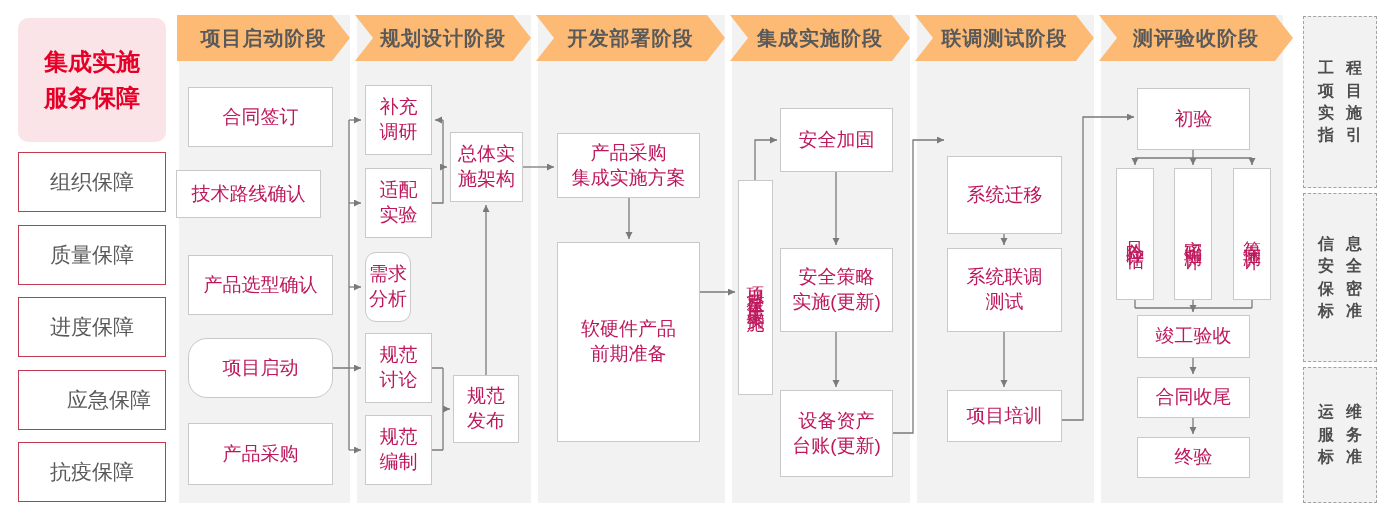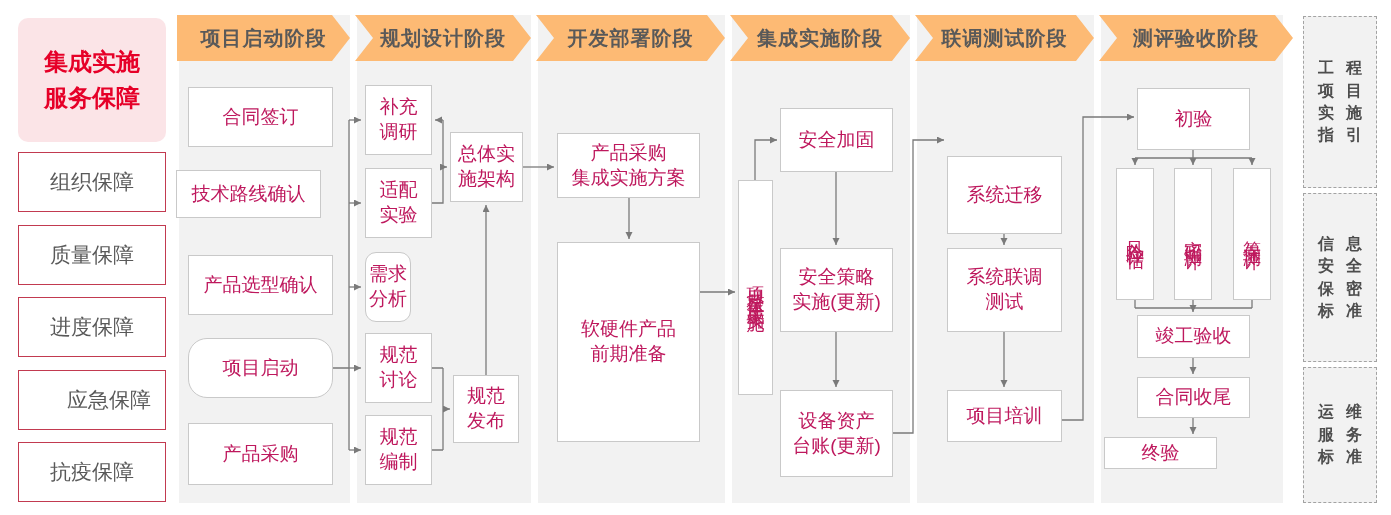--- a/index.html
+++ b/index.html
@@ -159,21 +159,21 @@
   <div class="node" style="left:947px;top:248px;width:115px;height:84px;">系统联调
 测试</div>
   <div class="node" style="left:947px;top:390px;width:115px;height:52px;">项目培训</div>
 
   <div class="node" style="left:1137px;top:88px;width:113px;height:62px;">初验</div>
   <div class="node vert" style="left:1116px;top:168px;width:38px;height:132px;font-size:18px;">风险评估</div>
   <div class="node vert" style="left:1174px;top:168px;width:38px;height:132px;font-size:18px;">密码测评</div>
   <div class="node vert" style="left:1233px;top:168px;width:38px;height:132px;font-size:18px;">等保测评</div>
   <div class="node" style="left:1137px;top:315px;width:113px;height:43px;">竣工验收</div>
   <div class="node" style="left:1137px;top:377px;width:113px;height:41px;">合同收尾</div>
-  <div class="node" style="left:1104px;top:437px;width:113px;height:32px;">终验</div>
+  <div class="node" style="left:1137px;top:437px;width:113px;height:41px;">终验</div>
 
   <div class="std" style="top:16px;height:172px;">工程
 项目
 实施
 指引</div>
   <div class="std" style="top:193px;height:169px;">信息
 安全
 保密
 标准</div>
   <div class="std" style="top:367px;height:136px;">运维

